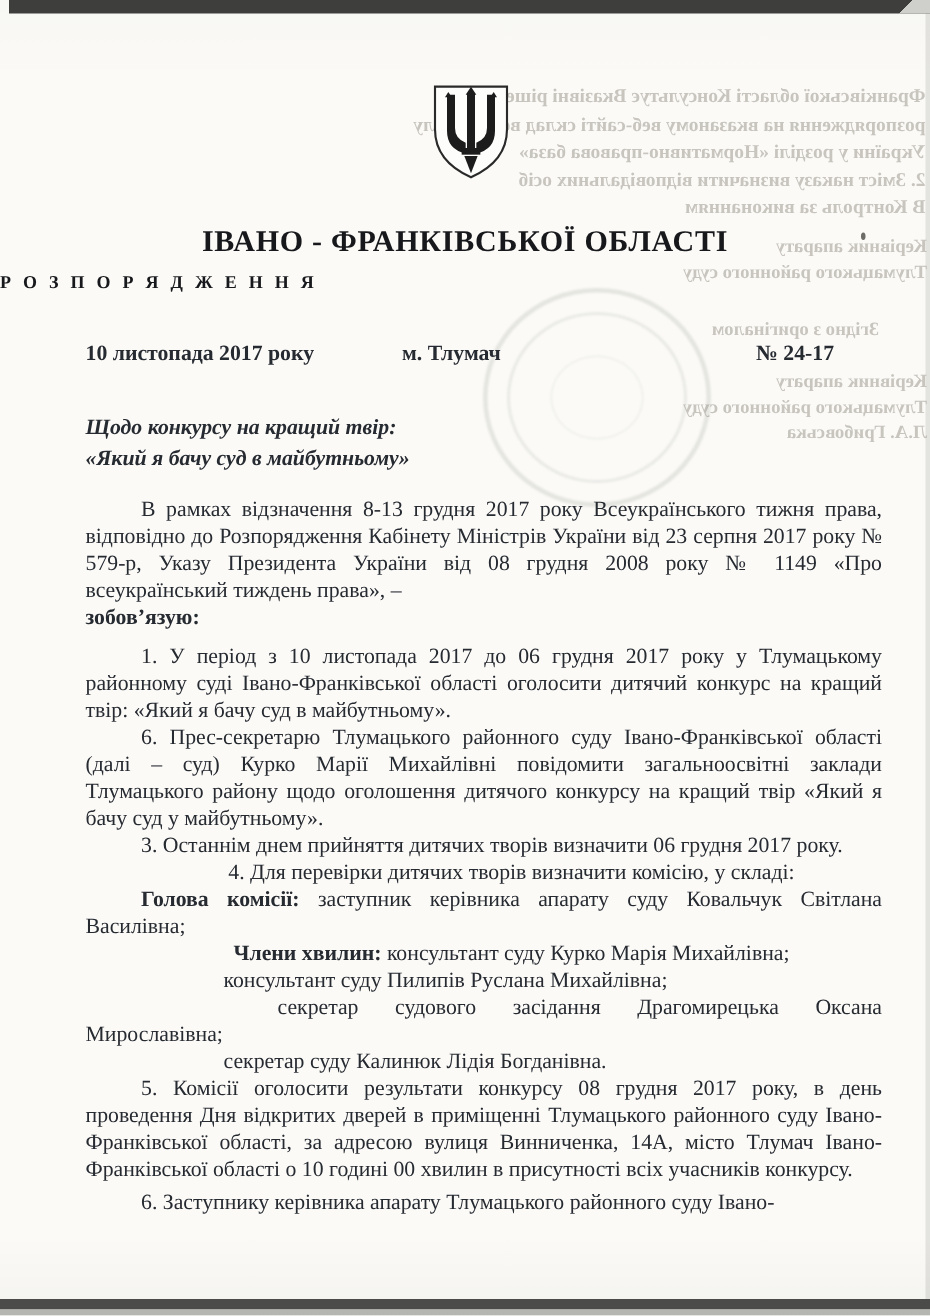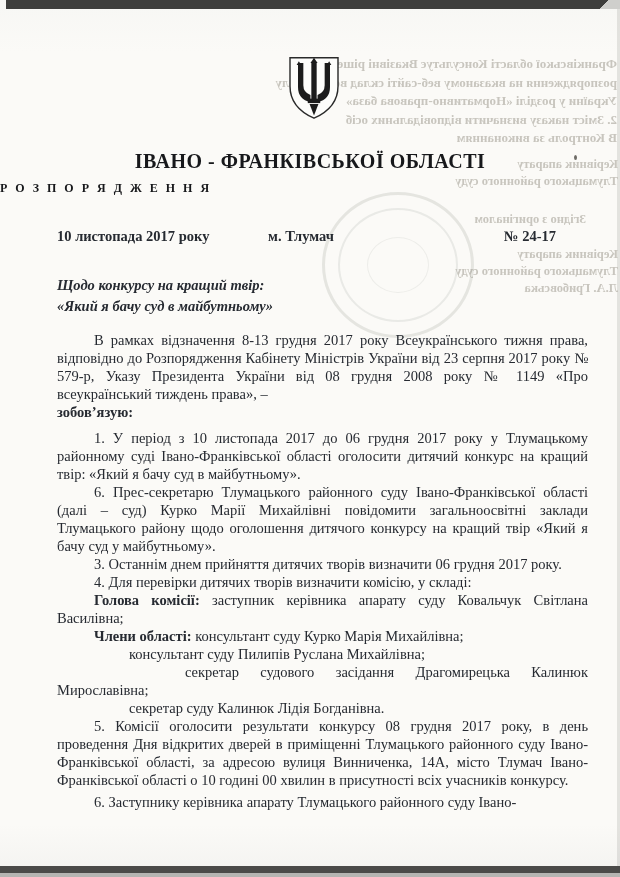--- a/index.html
+++ b/index.html
@@ -54,25 +54,25 @@
   .meta .number{position:absolute;left:504px;}
 
   
   .subject{position:absolute;left:57px;top:275px;font-weight:bold;font-style:italic;
     font-size:14.5px;line-height:21px;}
 
   
   .bodytext{position:absolute;left:57px;top:331px;width:531px;font-size:14.5px;
     line-height:18px;text-align:justify; z-index:2;}
   .bodytext p{margin:0;text-indent:37px;}
-  .bodytext p.nojust{text-align:left;}
+  .bodytext p.nojust{text-align:center;}
   .obligation{font-weight:bold;text-indent:0 !important;}
   .gap8{margin-top:8px !important;font-family:Liberation Serif, serif;}
   .gap4{margin-top:4px !important;}
-  .member-cont{margin-left:72px;text-indent:0;text-align:left;}
+  .member-cont{margin-left:92px;text-indent:0;text-align:left;}
   .hang{text-indent:128px !important;}
   b.inl{font-weight:bold;}
 </style>
 </head>
 <body>
 
 <div class="page">
 
   <div class="strip-top"></div>
   <div class="strip-bottom"></div>
@@ -130,21 +130,21 @@
   </div>
 
   <div class="bodytext">
     <p>В рамках відзначення 8-13 грудня 2017 року Всеукраїнського тижня права, відповідно до Розпорядження Кабінету Міністрів України від 23 серпня 2017 року № 579-р, Указу Президента України від 08 грудня 2008 року № 1149 «Про всеукраїнський тиждень права», –</p>
     <p class="obligation">зобов’язую:</p>
     <p class="gap8">1. У період з 10 листопада 2017 до 06 грудня 2017 року у Тлумацькому районному суді Івано-Франківської області оголосити дитячий конкурс на кращий твір: «Який я бачу суд в майбутньому».</p>
     <p>6. Прес-секретарю Тлумацького районного суду Івано-Франківської області (далі – суд) Курко Марії Михайлівні повідомити загальноосвітні заклади Тлумацького району щодо оголошення дитячого конкурсу на кращий твір «Який я бачу суд у майбутньому».</p>
     <p>3. Останнім днем прийняття дитячих творів визначити 06 грудня 2017 року.</p>
     <p class="nojust">4. Для перевірки дитячих творів визначити комісію, у складі:</p>
     <p><b class="inl">Голова комісії:</b> <span>заступник керівника апарату суду Ковальчук Світлана Василівна;</span></p>
-    <p class="nojust"><b class="inl">Члени області:</b> <span>консультант суду Курко Марія Михайлівна;</span></p>
+    <p class="nojust"><b class="inl">Члени хвилин:</b> <span>консультант суду Курко Марія Михайлівна;</span></p>
     <div class="member-cont">консультант суду Пилипів Руслана Михайлівна;</div>
-    <p class="hang">секретар судового засідання Драгомирецька Калинюк Мирославівна;</p>
+    <p class="hang">секретар судового засідання Драгомирецька Оксана Мирославівна;</p>
     <div class="member-cont">секретар суду Калинюк Лідія Богданівна.</div>
     <p>5. Комісії оголосити результати конкурсу 08 грудня 2017 року, в день проведення Дня відкритих дверей  в приміщенні Тлумацького районного суду Івано-Франківської області, за адресою вулиця Винниченка, 14А, місто Тлумач Івано-Франківської області о 10 годині 00 хвилин в присутності всіх учасників конкурсу.</p>
     <p class="gap4">6. Заступнику керівника апарату Тлумацького районного суду Івано-</p>
   </div>
 
 </div>
 
 </body></html>

